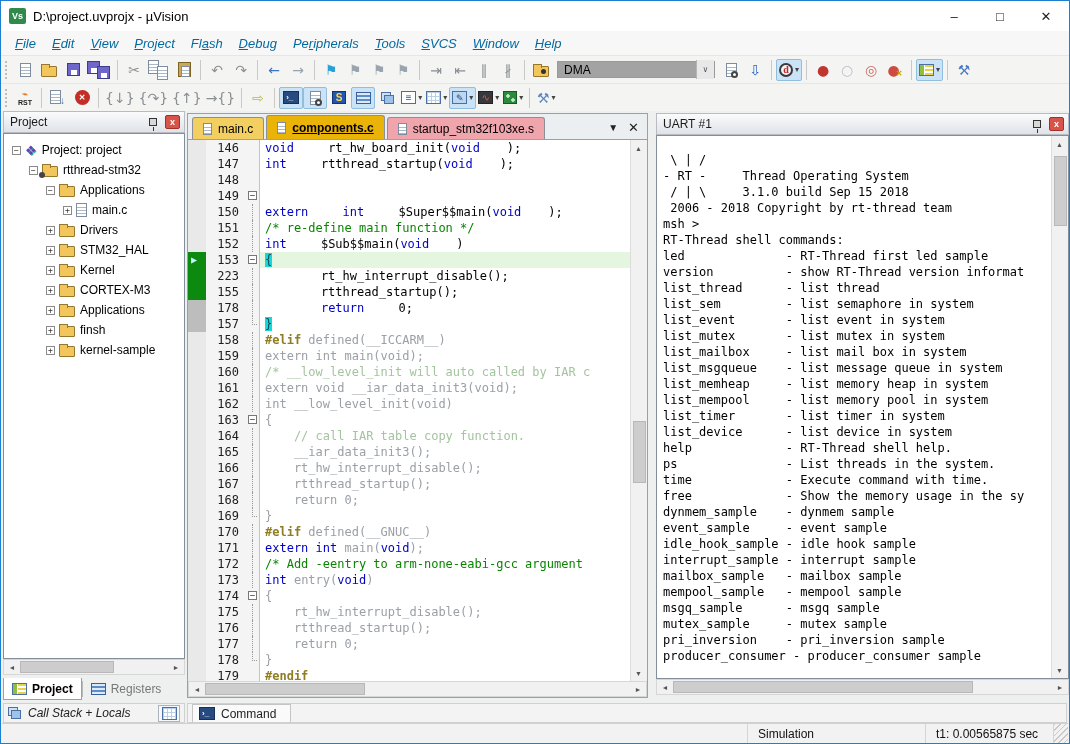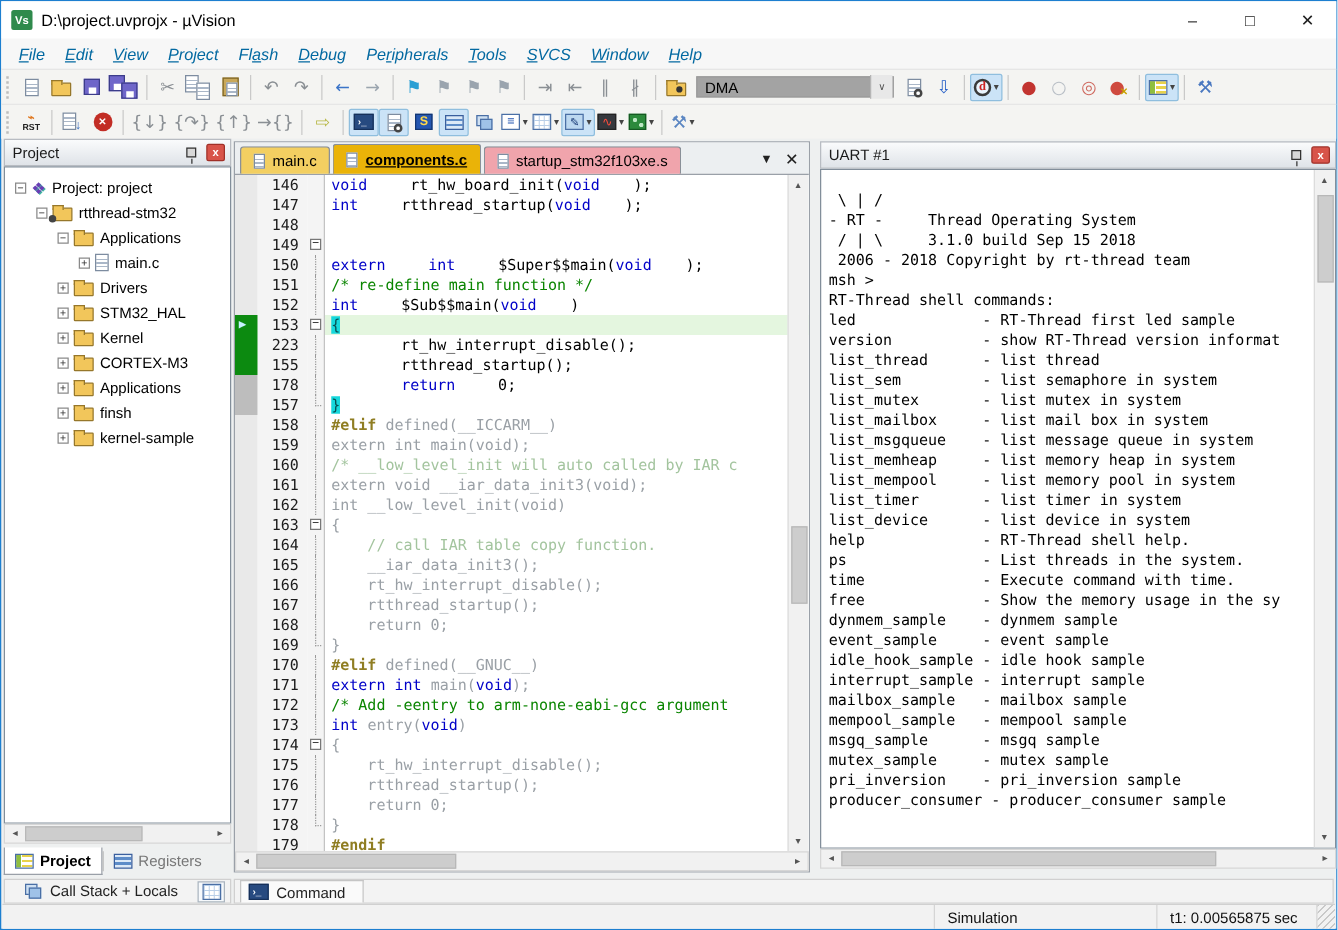--- a/index.html
+++ b/index.html
@@ -87,21 +87,21 @@
   .sb-vth { position:absolute; left:2px; width:13px; background:#cdcdcd; border:1px solid #b8b8b8; }
   .p-hscroll { position:absolute; left:0; top:548px; width:182px; }
   .p-hscroll .sb-th { width:94px; margin-right:auto; }
 
   .ptabs { position:absolute; left:0; top:566px; width:182px; height:26px; display:flex; align-items:flex-start; padding-top:1px; }
   .ptab { height:22px; display:flex; align-items:center; font-size:12px; padding:0 8px; color:#777; gap:5px; }
   .ptab.on { background:#fff; border:1px solid #9aa0a8; border-top:none; color:#000; font-weight:bold; }
   .ptab-sep { width:1px; height:16px; background:#b9b9b9; margin-top:3px; }
 
   .dockbar { position:absolute; top:592px; height:20px; background:#f3f3f3; border:1px solid #d0d0d0; display:flex; align-items:center; font-size:12px; color:#222; }
-  .cs-bar { left:1px; width:182px; padding-left:16px; gap:7px; }
+  .cs-bar { left:1px; width:182px; padding-left:4px; gap:7px;font-style:italic; }
   .cmd-bar { left:185px; width:880px; }
   .cmd-tab { height:18px; display:flex; align-items:center; gap:6px; background:#fafafa; border:1px solid #c5c5c5; border-bottom:none; padding:0 14px 0 6px; margin-left:4px; }
   .gridbtn { margin-left:auto; margin-right:4px; width:22px; height:17px; border:1px solid #aab4be; background:#f6f9fc; display:flex; align-items:center; justify-content:center; }
 
   
   .editor { position:absolute; left:185px; top:2px; width:461px; height:585px; background:#fff; border:1px solid #9aa0a8; }
   .edtabs { height:26px; background:#eceff1; display:flex; align-items:flex-end; border-bottom:1px solid #9aa0a8; padding-left:4px; }
   .edtab { height:22px; display:flex; align-items:center; gap:6px; font-size:12px; padding:0 10px; border:1px solid #8a9098; border-bottom:none; border-radius:3px 3px 0 0; margin-right:2px; color:#000; }
   .edtab.on { font-weight:bold; text-decoration:underline; height:24px; }
   .edtab .x-page { width:9px; height:12px; }
@@ -739,20 +739,21 @@
             <div class="uline"> \ | /</div>
             <div class="uline">- RT -     Thread Operating System</div>
             <div class="uline"> / | \     3.1.0 build Sep 15 2018</div>
             <div class="uline"> 2006 - 2018 Copyright by rt-thread team</div>
             <div class="uline">msh &gt;</div>
             <div class="uline">RT-Thread shell commands:</div>
             <div class="uline">led              - RT-Thread first led sample</div>
             <div class="uline">version          - show RT-Thread version informat</div>
             <div class="uline">list_thread      - list thread</div>
             <div class="uline">list_sem         - list semaphore in system</div>
+            <div class="uline">list_event       - list event in system</div>
             <div class="uline">list_mutex       - list mutex in system</div>
             <div class="uline">list_mailbox     - list mail box in system</div>
             <div class="uline">list_msgqueue    - list message queue in system</div>
             <div class="uline">list_memheap     - list memory heap in system</div>
             <div class="uline">list_mempool     - list memory pool in system</div>
             <div class="uline">list_timer       - list timer in system</div>
             <div class="uline">list_device      - list device in system</div>
             <div class="uline">help             - RT-Thread shell help.</div>
             <div class="uline">ps               - List threads in the system.</div>
             <div class="uline">time             - Execute command with time.</div>

